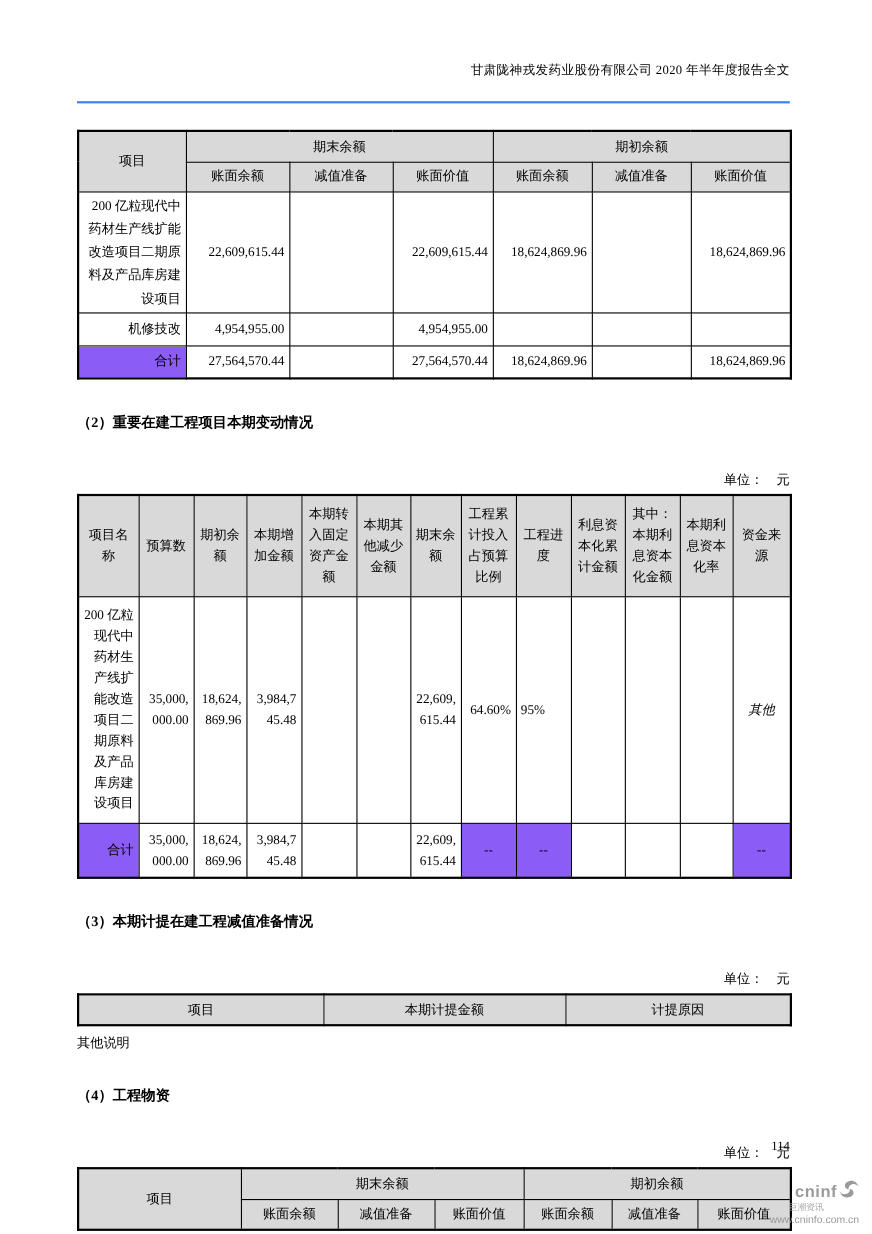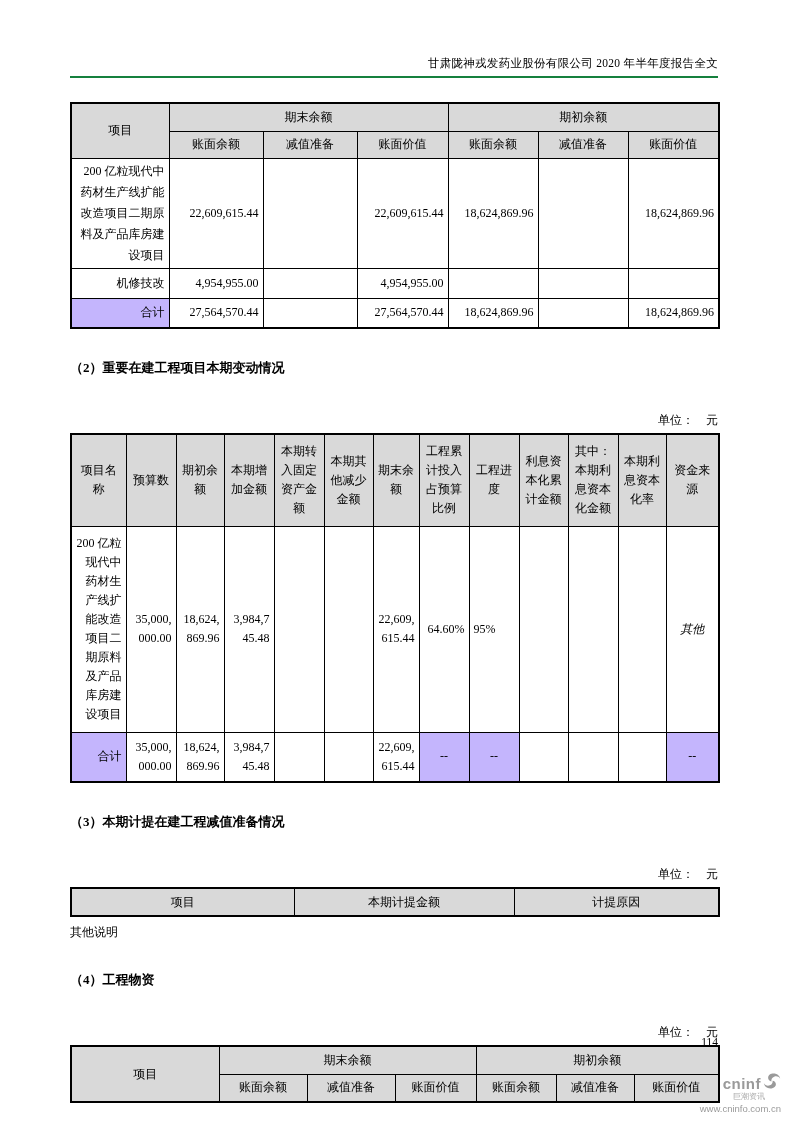--- a/index.html
+++ b/index.html
@@ -3,33 +3,33 @@
 <meta charset="utf-8">
 <style>
   html,body { margin:0; padding:0; background:#ffffff; }
   body { font-family:"Liberation Serif","DejaVu Serif",serif; color:#000; }
   .page {
     position:relative; width:793px; height:1122px; margin:0 auto;
     box-sizing:border-box; padding:56px 75px 0 70px; background:#fff; overflow:hidden;
   }
   .doc-header {
     text-align:right; font-size:11.5px; letter-spacing:0.3px;
-    padding-bottom:5px; border-bottom:2px solid #15803d;
+    padding-bottom:21px; border-bottom:2px solid #3b82f6;
   }
   .section-heading { font-size:13px; font-weight:bold; margin-top:30px; }
   .unit-line { text-align:right; font-size:12px; margin-top:35px; margin-bottom:4px; }
   .note-line { font-size:12px; margin-top:7px; }
 
   table.t { border-collapse:collapse; table-layout:fixed; width:648px; border:2px solid #000; }
   table.t td {
     border:1px solid #000; font-size:12px; padding:2px 4px;
     vertical-align:middle; overflow:hidden;
   }
   .th { background:#d9d9d9; text-align:center; }
-  .gray { background:#c4b5fd; }
+  .gray { background:#8b5cf6; }
   .item { text-align:right; line-height:21px; }
   .num  { text-align:right; word-break:break-all; line-height:19px; }
   .ctr  { text-align:center;font-style:italic; }
   .lft  { text-align:left; }
 
   .t1 { margin-top:24px; }
   .t1 tr.hrow  { height:28px; }
   .t1 tr.hrow2 { height:27px; }
   .t1 tr.r1 { height:106px; }
   .t1 tr.r2 { height:30px; }
@@ -44,21 +44,21 @@
   .t3 { margin-top:2px; }
   .t3 tr.hrow { height:28px; }
 
   .t4 tr.hrow, .t4 tr.hrow2 { height:28px; }
 
   .page-number { position:absolute; top:1036px; right:75px; font-size:11.5px; }
 
   .cninf { position:absolute; top:1072px; right:12px; text-align:right; color:#a0a0a0; }
   .cninf-top { display:flex; align-items:center; justify-content:flex-end; gap:2px; }
   .cninf-brand { font-family:"Liberation Sans","DejaVu Sans",sans-serif; font-weight:bold; font-size:15px; letter-spacing:0.5px; color:#9a9a9a;margin-left:48px; }
-  .cninf-cn { font-size:8px; margin-top:-3px; margin-right:16px; color:#a8a8a8; }
+  .cninf-cn { font-size:8px; margin-top:-3px; margin-right:32px; color:#a8a8a8; }
   .cninf-url { font-family:"Liberation Sans","DejaVu Sans",sans-serif; font-size:9.5px; margin-top:1px; color:#9a9a9a; }
 </style>
 </head>
 <body>
 
 <div class="page">
 
   <div class="doc-header">甘肃陇神戎发药业股份有限公司 2020 年半年度报告全文</div>
 
   <table class="t t1">

